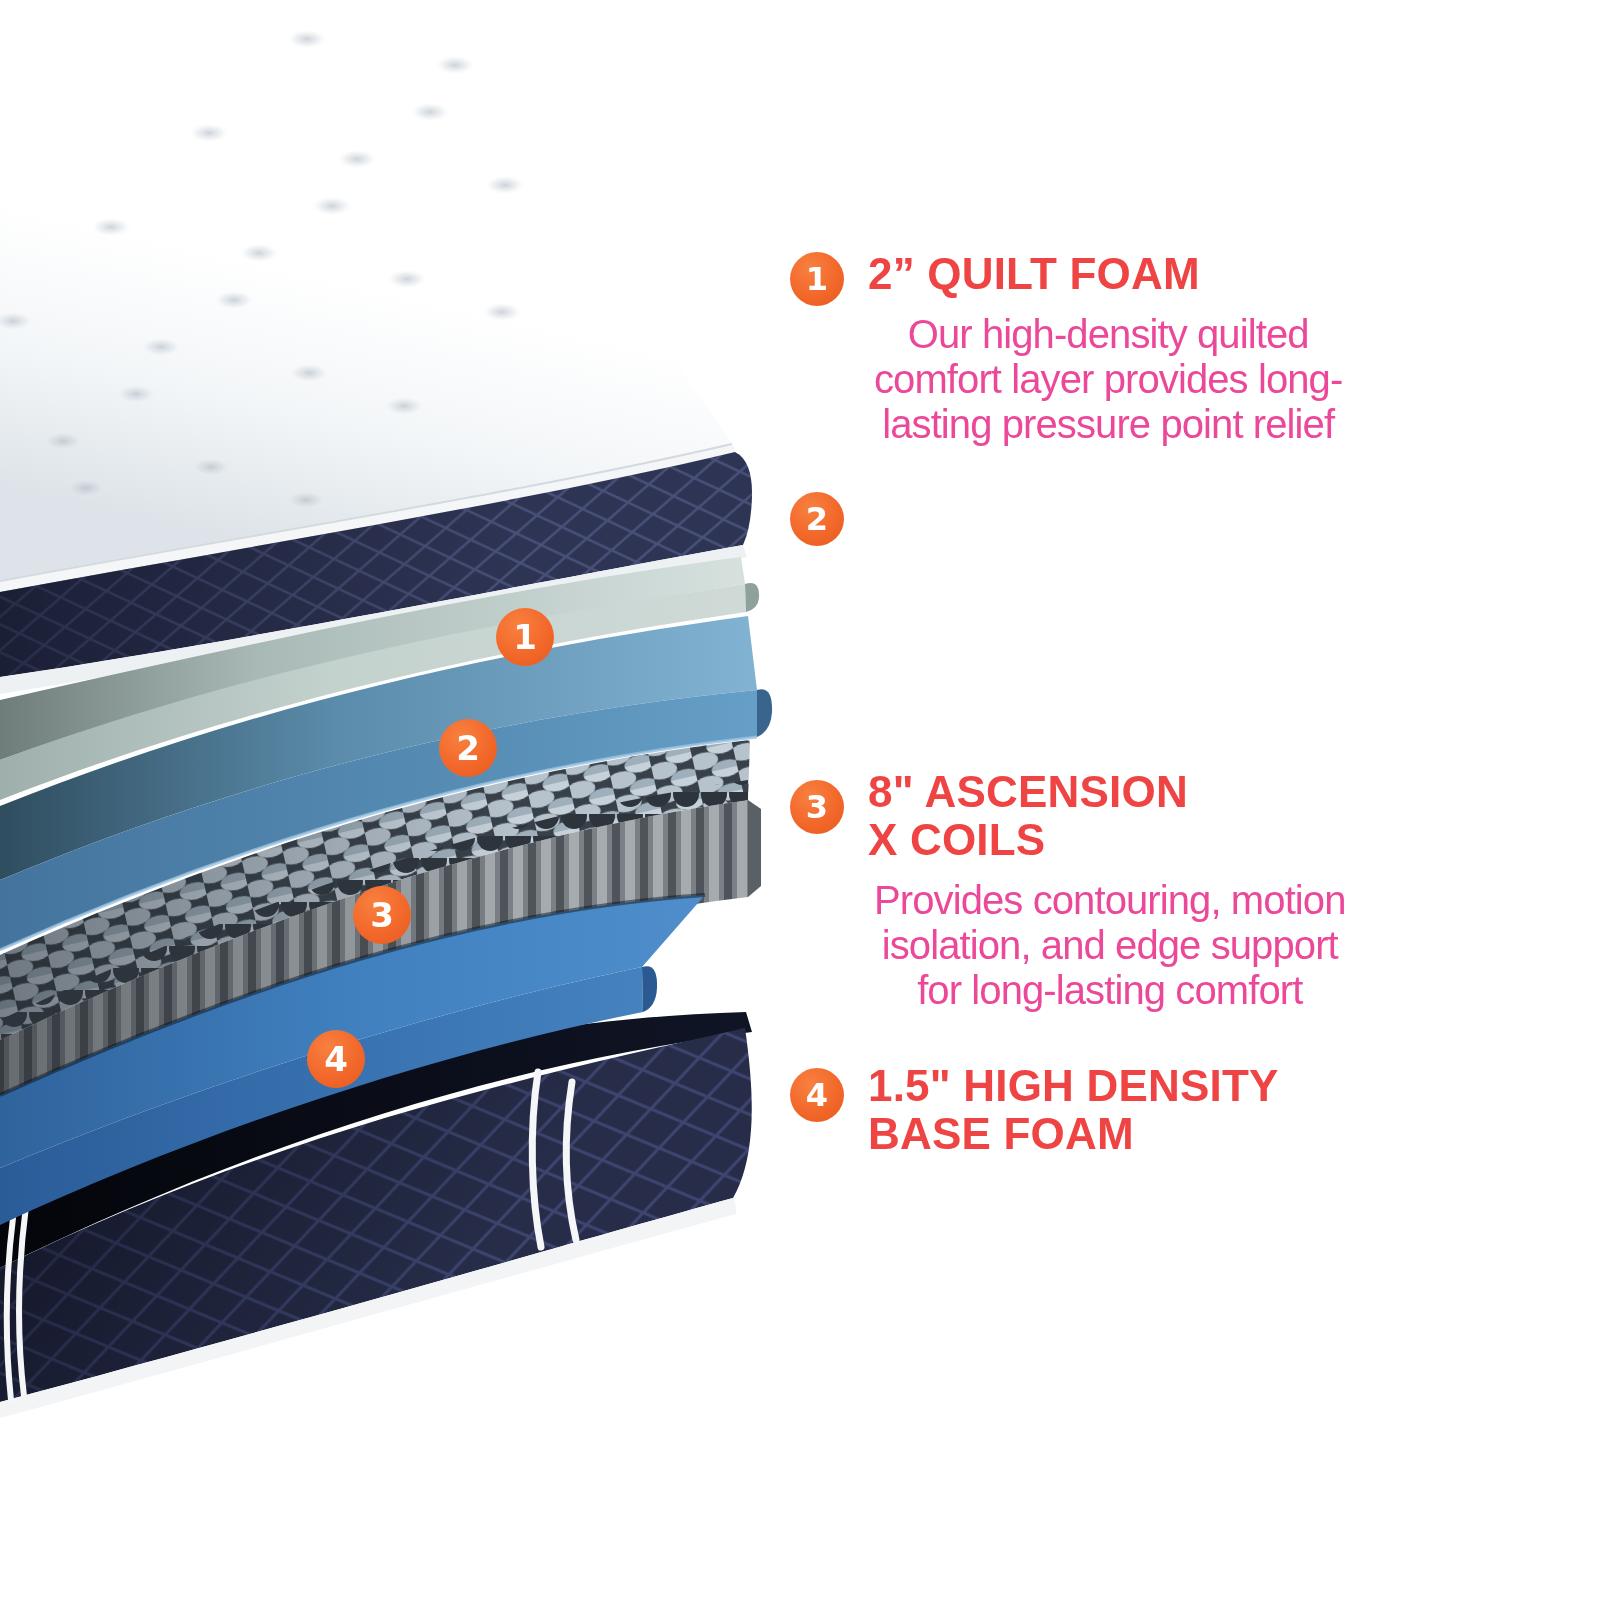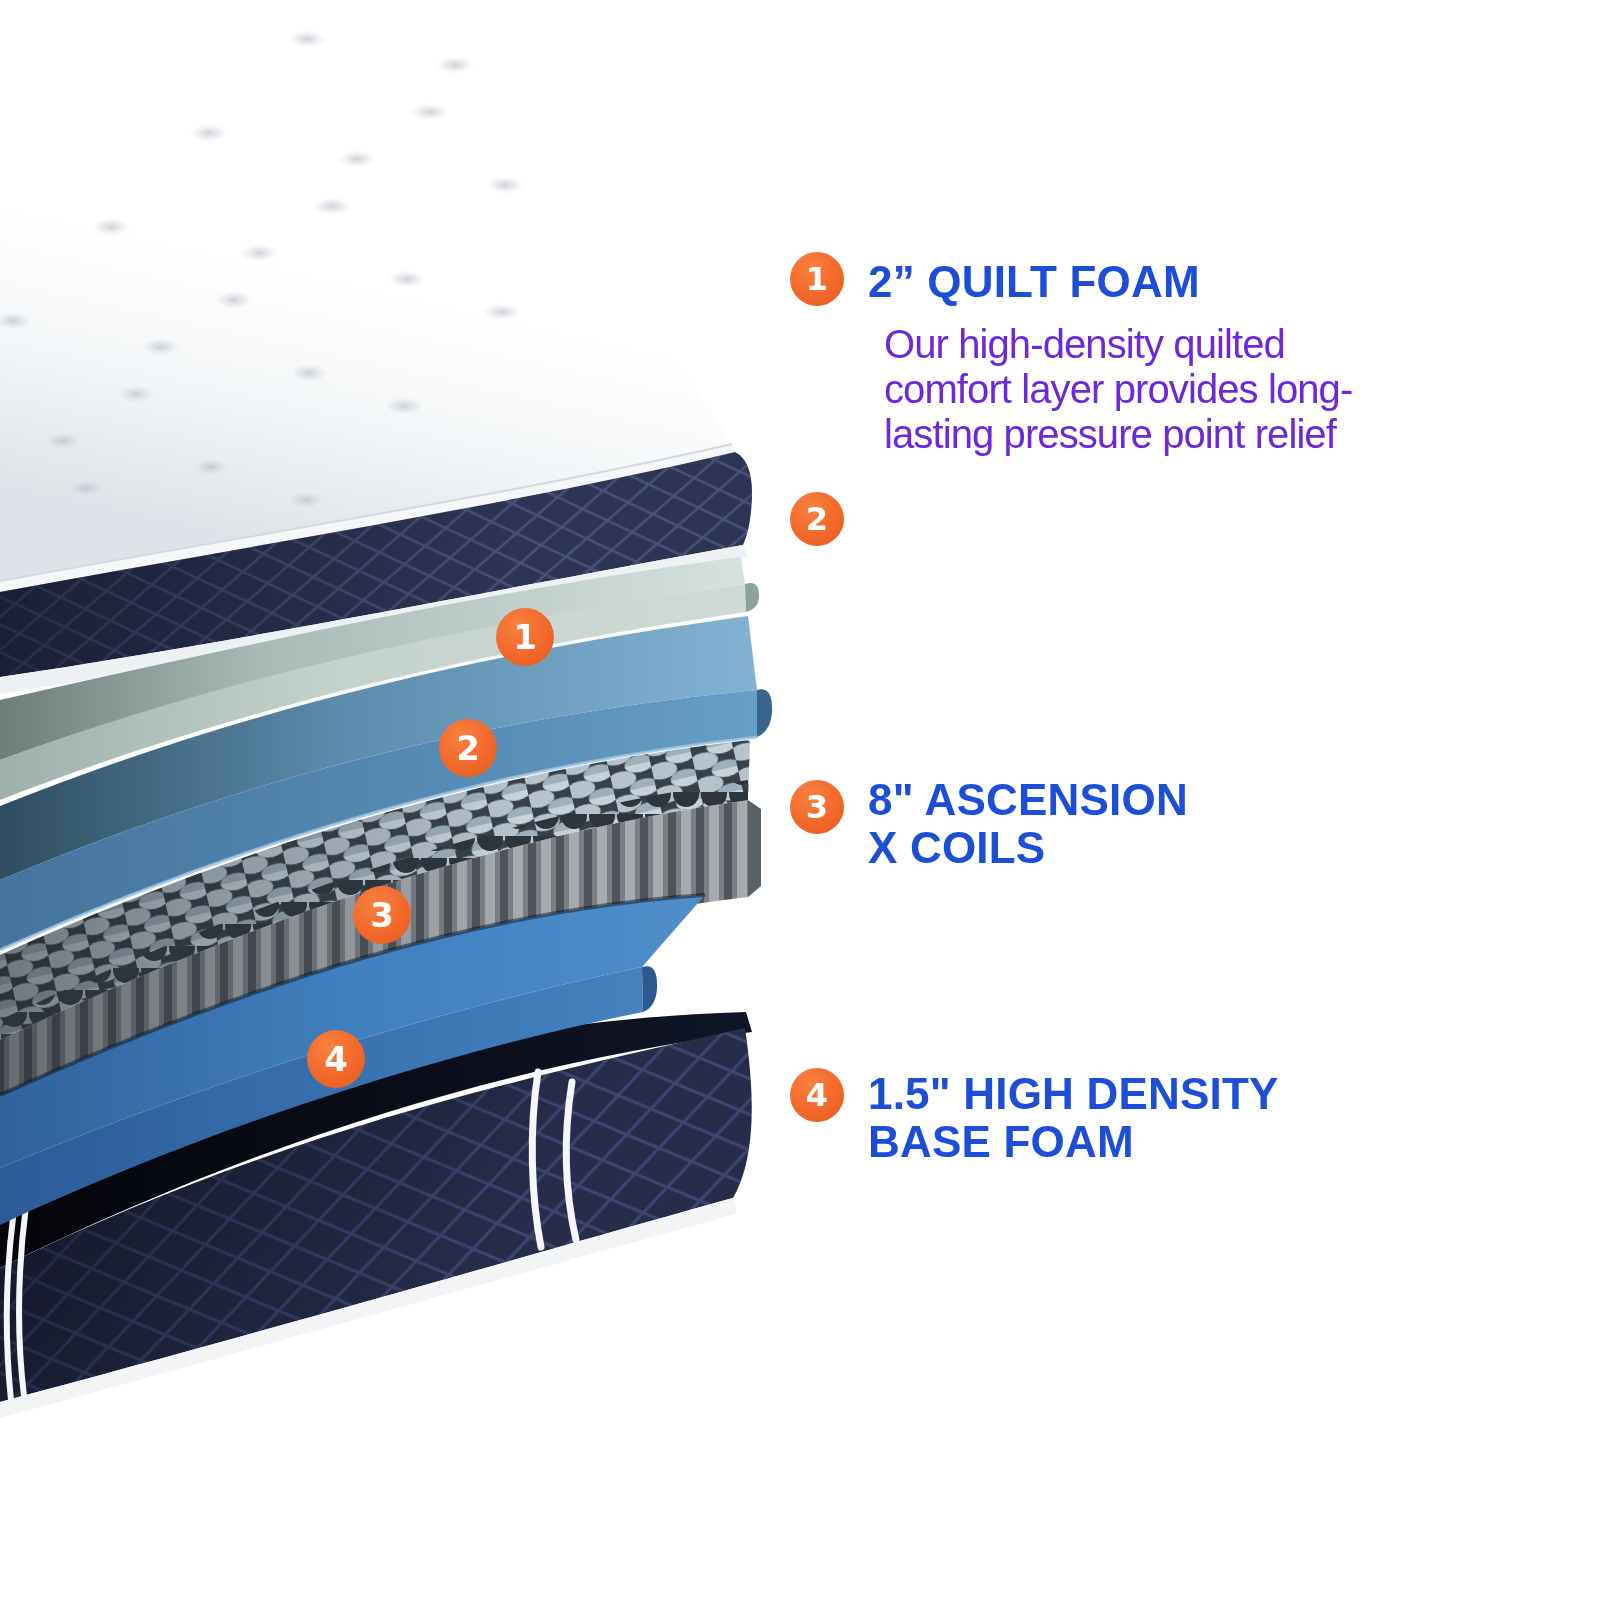--- a/index.html
+++ b/index.html
@@ -13,24 +13,24 @@
       color:#ffffff;display:flex;align-items:center;justify-content:center;
       font-family:"DejaVu Sans",sans-serif;font-weight:bold;font-size:34px;line-height:1;}
 
   
   .info{position:absolute;left:790px;display:flex;column-gap:24px;align-items:flex-start;}
   .badge{flex:0 0 54px;width:54px;height:54px;border-radius:50%;
       background:radial-gradient(circle at 38% 30%, #f8813f 0%, #f2682b 55%, #e55a1c 100%);
       color:#ffffff;display:flex;align-items:center;justify-content:center;
       font-family:"DejaVu Sans",sans-serif;font-weight:bold;font-size:32px;line-height:1;}
   .txt{max-width:650px;}
-  .txt h2{margin:8px 0 14px 0;font-size:44px;line-height:48px;font-weight:800;
-      color:#1d4ed8;letter-spacing:0.2px;white-space:pre-line;}
-  .txt p{margin:16px;font-size:40px;line-height:45px;font-weight:400;color:#6d28d9;
-      letter-spacing:-0.9px;white-space:pre-line;}
+  .txt h2{margin:0 0 14px 0;font-size:44px;line-height:48px;font-weight:800;
+      color:#ef4444;letter-spacing:0.2px;white-space:pre-line;}
+  .txt p{margin:6px;font-size:40px;line-height:45px;font-weight:400;color:#ec4899;
+      letter-spacing:-0.9px;white-space:pre-line;text-align:center;}
 </style>
 </head>
 <body>
 
 <div class="canvas">
 
   <svg class="mattress-svg" viewBox="0 0 790 1600">
     <defs>
       <linearGradient id="topShade" gradientUnits="userSpaceOnUse" x1="330" y1="560" x2="390" y2="290">
         <stop offset="0" stop-color="#dde3e8"></stop>
@@ -227,20 +227,23 @@
     <div class="badge" style="margin-top:2px">2</div>
     <div class="txt">
     </div>
   </section>
 
   <section class="info" style="top:768px">
     <div class="badge" style="margin-top:12px">3</div>
     <div class="txt">
       <h2>8" ASCENSION
 X COILS</h2>
+      <p>Provides contouring, motion
+isolation, and edge support
+for long-lasting comfort</p>
     </div>
   </section>
 
   <section class="info" style="top:1062px">
     <div class="badge" style="margin-top:6px">4</div>
     <div class="txt">
       <h2>1.5" HIGH DENSITY
 BASE FOAM</h2>
     </div>
   </section>

